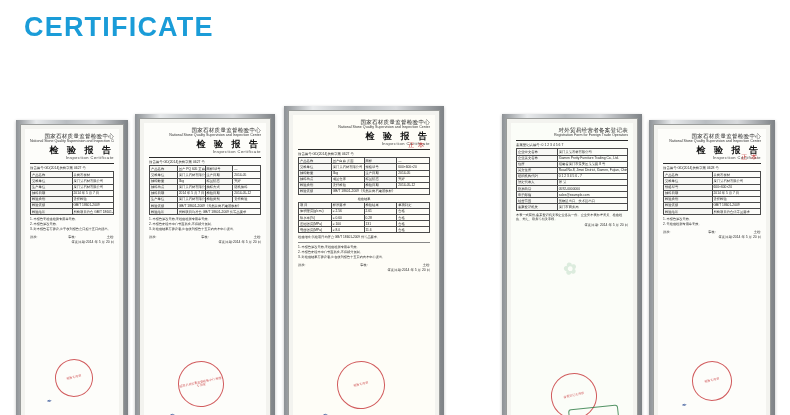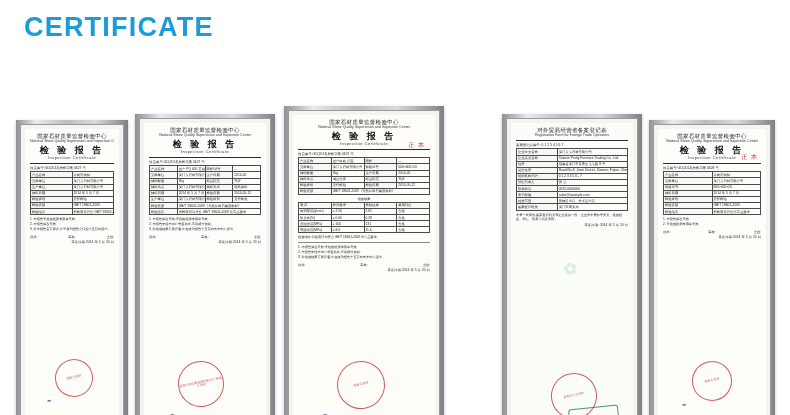--- a/index.html
+++ b/index.html
@@ -56,21 +56,21 @@
     background: #fdfdfa;
     position: relative;
     overflow: hidden;
     padding: 4px 5px;
   }
   .doc.greenish { background: #fbfdf8; }
   .doc.warm { background: #fefdf7; }
 
   
   .doc-head {
-    text-align: center;
+    text-align: right;
     line-height: 1.15;
   }
   .doc-head .cn {
     font-size: 5.5px;
     color: #1d1d1d;
     letter-spacing: .3px;
     white-space: nowrap;
     overflow: hidden;
   }
   .doc-head .en {

